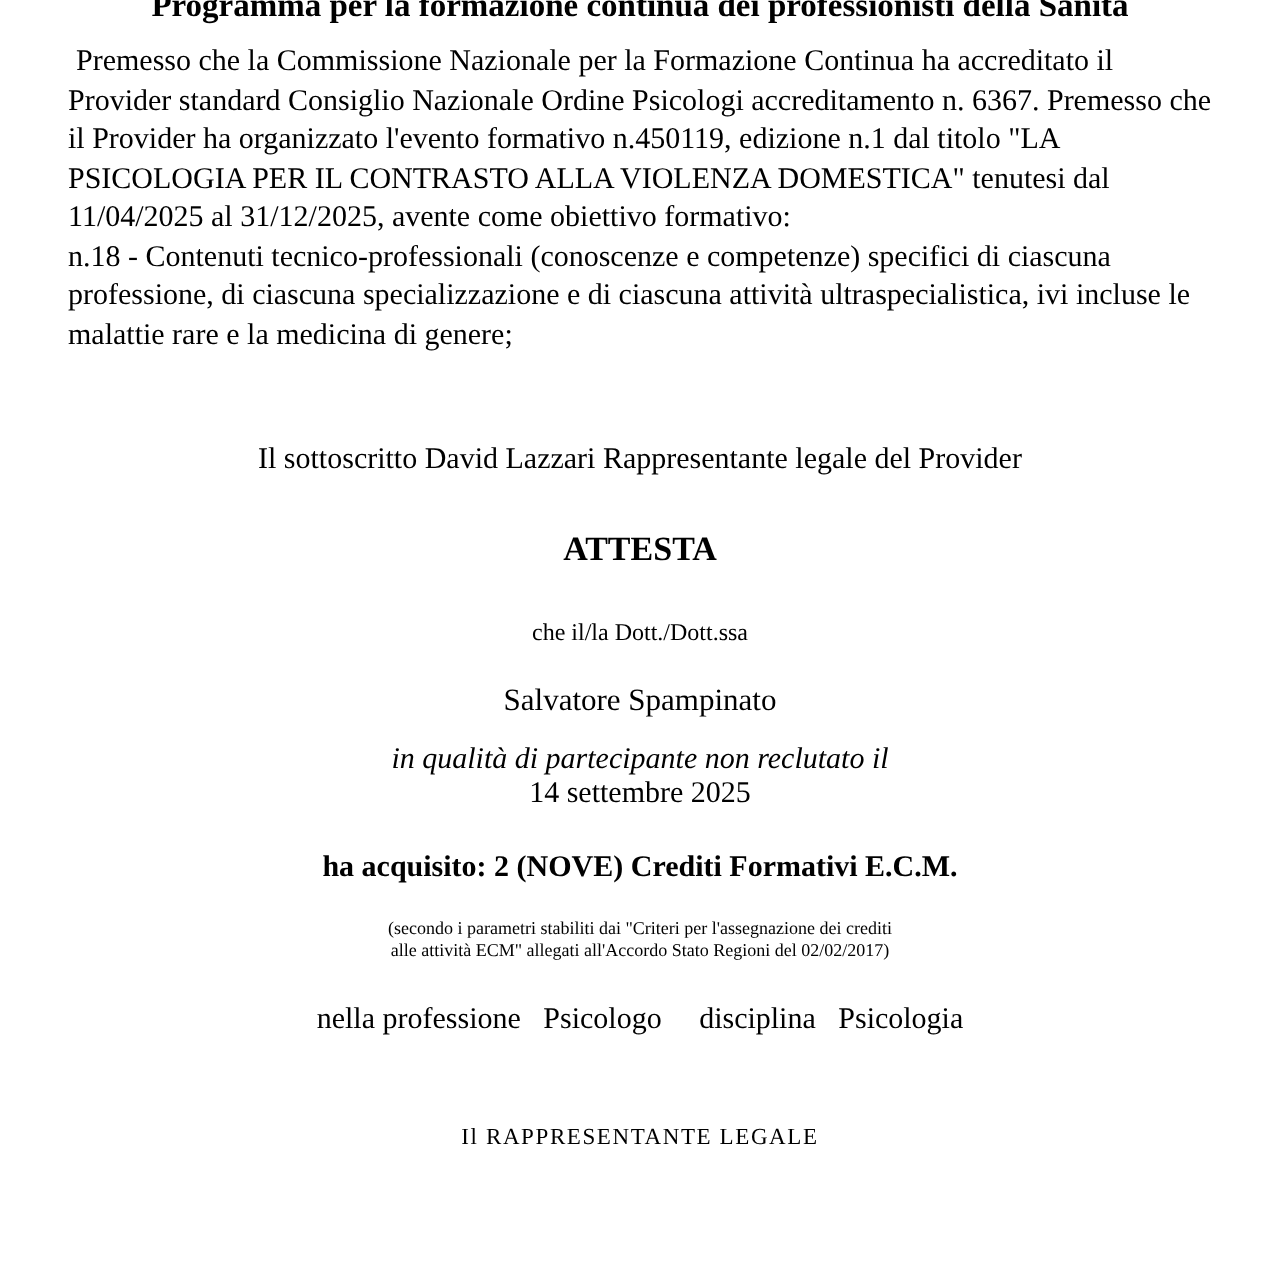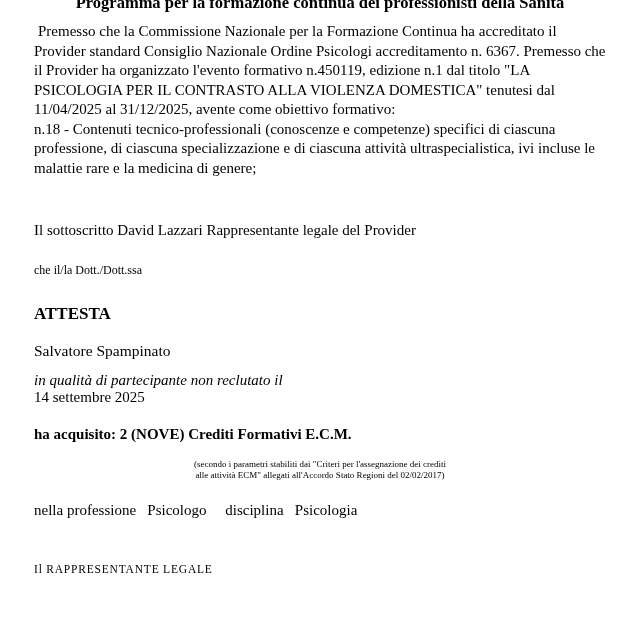--- a/index.html
+++ b/index.html
@@ -31,20 +31,21 @@
   }
   .para {
     margin-top: 9px;
     font-size: 15px;
     line-height: 1.3;
     text-align: left;
   }
   .para.first { text-indent: 4px; }
   .para.objective { margin-top: 0; }
   .center-line {
+    text-align: center;
     font-size: 15px;
   }
   .subscriber   { margin-top: 44px; }
   .attesta      { margin-top: 26px; font-size: 17px; font-weight: bold; }
   .che-line     { margin-top: 24px; font-size: 12px; }
   .participant  { margin-top: 18px; font-size: 15.5px; }
   .cf-line      { margin-top: 24px; font-size: 12.5px; white-space: pre; }
   .quality-line { margin-top: 12px; font-style: italic; }
   .date-line    { }
   .credits-line { margin-top: 20px; font-weight: bold; }
@@ -68,23 +69,23 @@
 <div class="page">
 
   <div class="doc-title">Programma per la formazione continua dei professionisti della Sanità</div>
 
   <div class="para first">Premesso che la Commissione Nazionale per la Formazione Continua ha accreditato il Provider standard Consiglio Nazionale Ordine Psicologi accreditamento n. 6367. Premesso che il Provider ha organizzato l'evento formativo n.450119, edizione n.1 dal titolo "LA PSICOLOGIA PER IL CONTRASTO ALLA VIOLENZA DOMESTICA" tenutesi dal 11/04/2025 al 31/12/2025, avente come obiettivo formativo:</div>
 
   <div class="para objective">n.18 - Contenuti tecnico-professionali (conoscenze e competenze) specifici di ciascuna professione, di ciascuna specializzazione e di ciascuna attività ultraspecialistica, ivi incluse le malattie rare e la medicina di genere;</div>
 
   <div class="center-line subscriber">Il sottoscritto David Lazzari Rappresentante legale del Provider</div>
 
+  <div class="center-line attesta">ATTESTA</div>
+
   <div class="center-line che-line">che il/la Dott./Dott.ssa</div>
-
-  <div class="center-line attesta">ATTESTA</div>
 
   <div class="center-line participant">Salvatore Spampinato</div>
 
 
   <div class="center-line quality-line">in qualità di partecipante non reclutato il</div>
 
   <div class="center-line date-line">14 settembre 2025</div>
 
   <div class="center-line credits-line">ha acquisito: 2 (NOVE) Crediti Formativi E.C.M.</div>
 

